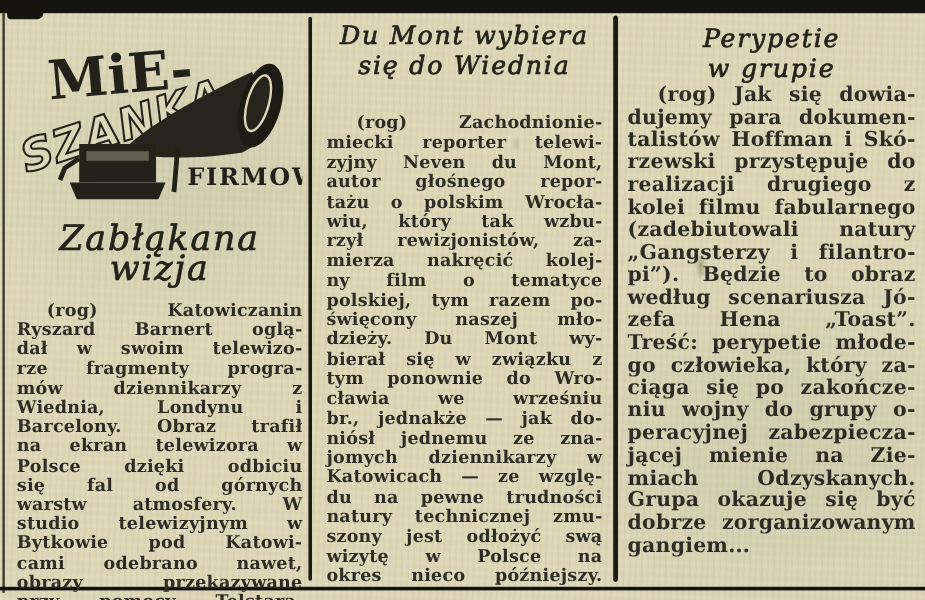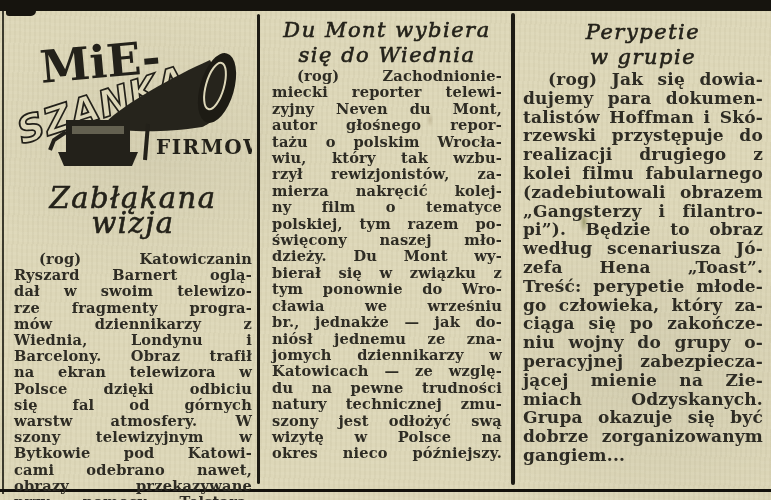--- a/index.html
+++ b/index.html
@@ -30,21 +30,21 @@
 
   .logo-box { width:238px; height:150px; margin-top:4px; }
 
   .title { margin:0; font-style:italic; font-weight:normal; font-size:21px; line-height:25px;
            letter-spacing:1.5px; color:#24221a; -webkit-text-stroke:.6px #24221a; }
   .title .tline { text-align:center; }
   .col1 .title { font-size:29px; margin-top:16px; }
 
   .body { font-weight:bold; letter-spacing:.2px; color:#2e2c24; }
   .col1 .body { margin-top:15px; font-size:14.6px; line-height:16.2px; }
-  .col2 .body { font-size:14.6px; line-height:16.4px; }
+  .col2 .body { margin-top:27px; font-size:14.6px; line-height:16.4px; }
   .col3 .body { font-size:17px;   line-height:18.8px; }
   .body .tline { text-align:justify; text-align-last:justify; }
   .body .tline:first-child { text-indent:25px; }
 </style>
 </head>
 <body>
 
 <div class="page">
   <div class="topbar"></div>
   <div class="topbar-blob"></div>
@@ -84,21 +84,21 @@
         <div class="tline">Ryszard Barnert oglą-</div>
         <div class="tline">dał w swoim telewizo-</div>
         <div class="tline">rze fragmenty progra-</div>
         <div class="tline">mów dziennikarzy z</div>
         <div class="tline">Wiednia, Londynu i</div>
         <div class="tline">Barcelony. Obraz trafił</div>
         <div class="tline">na ekran telewizora w</div>
         <div class="tline">Polsce dzięki odbiciu</div>
         <div class="tline">się fal od górnych</div>
         <div class="tline">warstw atmosfery. W</div>
-        <div class="tline">szony telewizyjnym w</div>
+        <div class="tline">studio telewizyjnym w</div>
         <div class="tline">Bytkowie pod Katowi-</div>
         <div class="tline">cami odebrano nawet,</div>
         <div class="tline">obrazy przekazywane</div>
         <div class="tline">przy pomocy Telstara.</div>
       </div>
   </div>
 
   <div class="col col2">
     <h2 class="title">
         <div class="tline">Du Mont wybiera</div>
@@ -137,21 +137,21 @@
         <div class="tline">Perypetie</div>
         <div class="tline">w grupie</div>
       </h2>
     <div class="body">
         <div class="tline">(rog) Jak się dowia-</div>
         <div class="tline">dujemy para dokumen-</div>
         <div class="tline">talistów Hoffman i Skó-</div>
         <div class="tline">rzewski przystępuje do</div>
         <div class="tline">realizacji drugiego z</div>
         <div class="tline">kolei filmu fabularnego</div>
-        <div class="tline">(zadebiutowali obrazem</div>
+        <div class="tline">(zadebiutowali natury</div>
         <div class="tline">„Gangsterzy i filantro-</div>
         <div class="tline">pi”). Będzie to obraz</div>
         <div class="tline">według scenariusza Jó-</div>
         <div class="tline">zefa Hena „Toast”.</div>
         <div class="tline">Treść: perypetie młode-</div>
         <div class="tline">go człowieka, który za-</div>
         <div class="tline">ciąga się po zakończe-</div>
         <div class="tline">niu wojny do grupy o-</div>
         <div class="tline">peracyjnej zabezpiecza-</div>
         <div class="tline">jącej mienie na Zie-</div>

